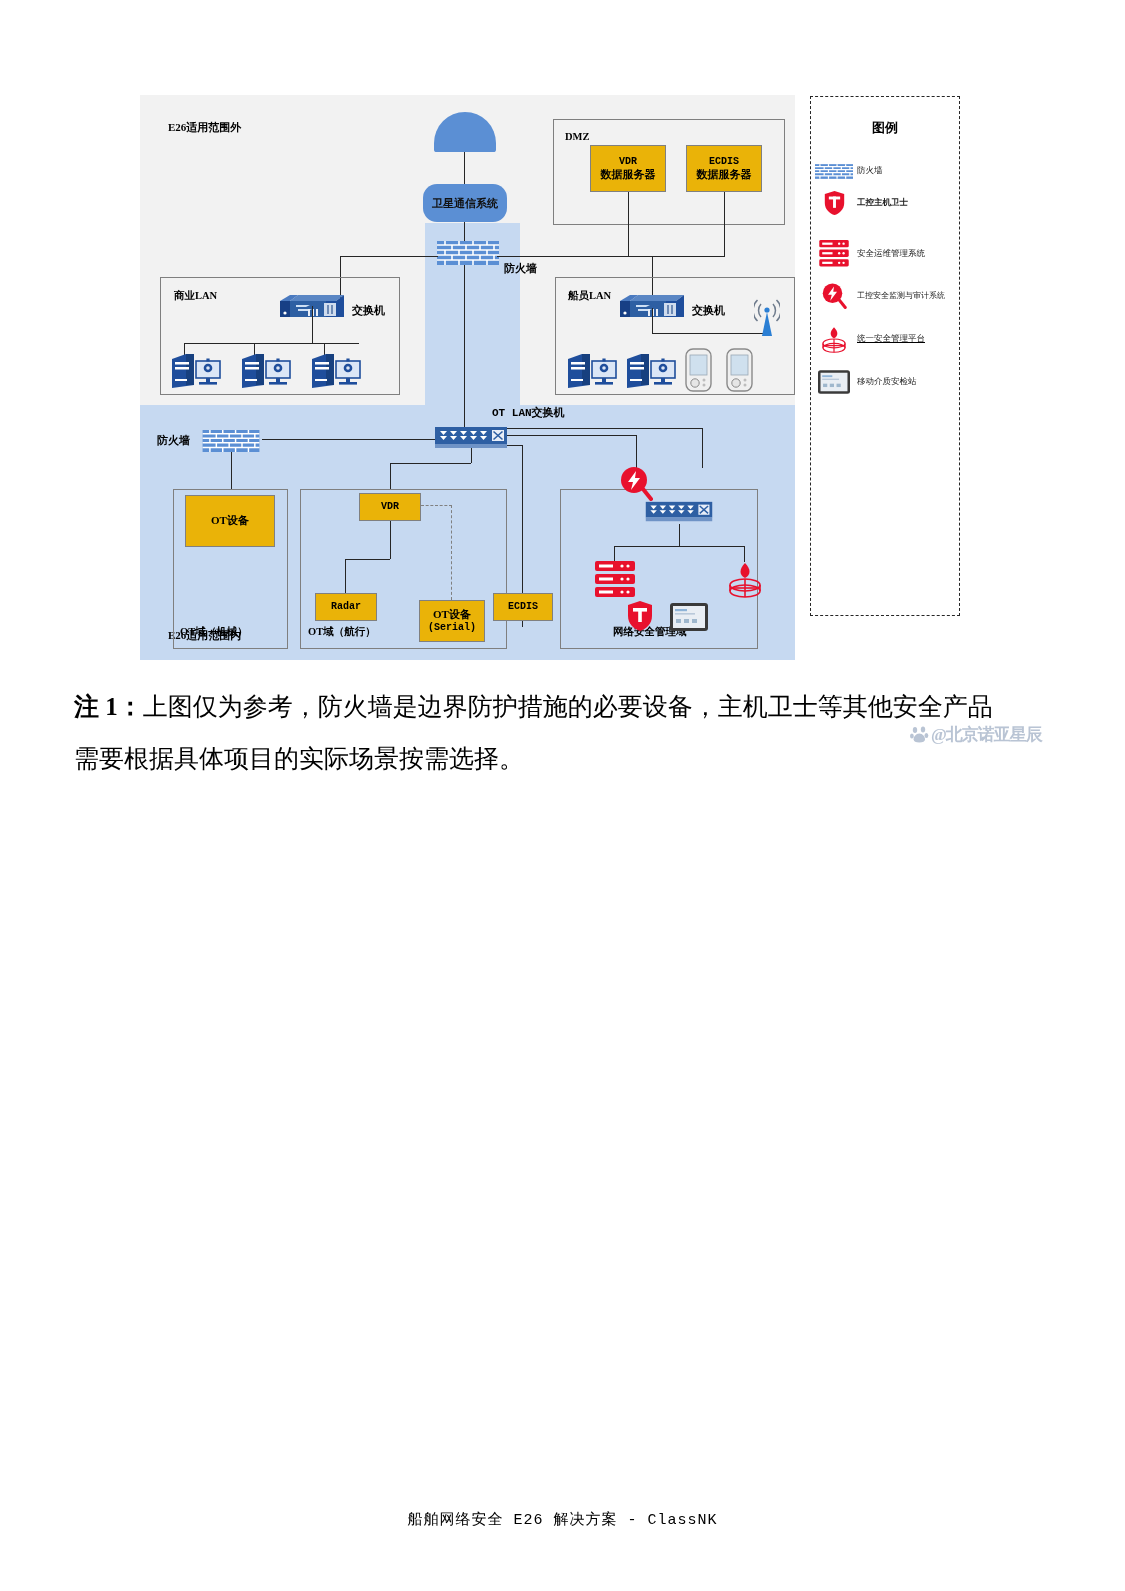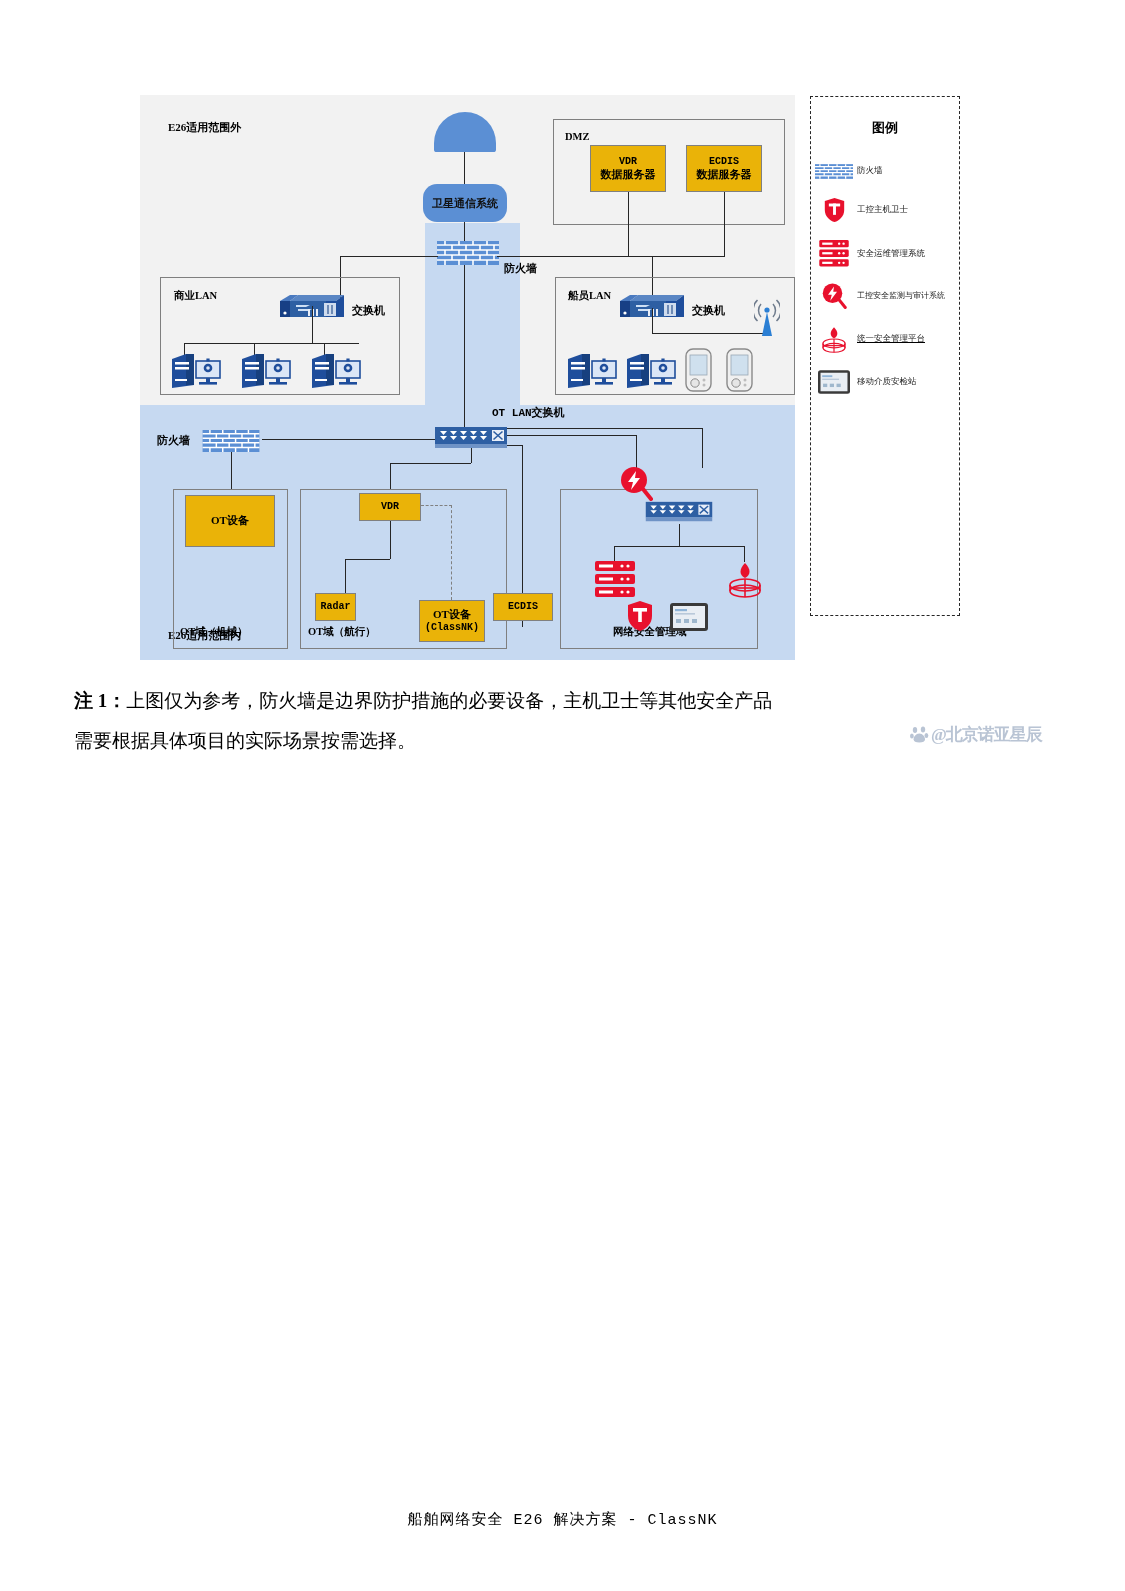--- a/index.html
+++ b/index.html
@@ -144,21 +144,21 @@
     font-size:17px; font-weight:bold;
     color:#b9c4d4;
     letter-spacing:-1px;
     white-space:nowrap;
     display:flex; align-items:center; gap:2px;
   }
 
   
   #bodytext {
     position:absolute; left:74px; top:682px; width:980px;
-    font-size:19px; color:#000;
+    font-size:25px; color:#000;
     line-height:2.0;
     font-family:Liberation Serif, serif;
   }
   #bodytext p { margin:0 0 2px 0; }
   #bodytext .nb { font-weight:bold; }
   #bodytext .gap { height:28px; }
 
   
   #footer {
     position:absolute; left:0; top:1510px; width:1125px;
@@ -481,28 +481,28 @@
 
     <div class="box" style="left:160px; top:394px; width:207px; height:160px;"></div>
     <span class="box-title" style="left:168px; top:530px;">OT域（航行）</span>
 
     <div class="node" style="left:219px; top:398px; width:62px; height:28px;">VDR</div>
 
     <div class="ln v" style="left:250px; top:426px; height:38px;"></div>
     <div class="ln h" style="left:205px; top:464px; width:45px;"></div>
     <div class="ln v" style="left:205px; top:464px; height:34px;"></div>
 
-    <div class="node" style="left:175px; top:498px; width:41px; height:28px;">Radar</div>
+    <div class="node" style="left:175px; top:498px; width:62px; height:28px;">Radar</div>
 
     <div class="ln dash-h" style="left:281px; top:410px; width:31px; height:0;"></div>
     <div class="ln dash-v" style="left:311px; top:410px; height:95px;"></div>
 
     <div class="node cn" style="left:279px; top:505px; width:66px; height:42px; flex-direction:column; font-family:'Liberation Mono',monospace; font-size:10px;">
       <span style="font-family:'Liberation Serif',serif; font-size:11px;">OT设备</span>
-      <span>(ClassNK)</span>
+      <span>(Serial)</span>
     </div>
 
     <div class="node" style="left:353px; top:498px; width:60px; height:28px;">ECDIS</div>
 
     <div class="box" style="left:420px; top:394px; width:198px; height:160px;"></div>
     <span class="box-title" style="left:450px; top:530px;margin-left:23px;">网络安全管理域</span>
 
     <svg style="position:absolute; left:479px; top:370px;" width="34" height="36" viewBox="0 0 34 36">
       <circle cx="15" cy="15" r="13" fill="#e8112d"></circle>
       <path d="M24 24 L32 34" stroke="#e8112d" stroke-width="4" stroke-linecap="round"></path>
@@ -630,21 +630,21 @@
             <line x1="8" y1="19" x2="8" y2="24"></line>
               <line x1="22" y1="19" x2="22" y2="24"></line>
             <line x1="36" y1="19" x2="36" y2="24"></line>
               <line x1="50" y1="19" x2="50" y2="24"></line>
           </g>
         </svg>
       </div>
       <span class="lg-txt">防火墙</span>
     </div>
 
-    <div class="lg-row" style="top:93px;">
+    <div class="lg-row" style="top:86px;font-weight:bold;">
       <div class="lg-ico">
         <svg width="21" height="26" viewBox="0 0 26 32">
           <path d="M13 1 L25 5 V16 C25 24 19 29 13 31 C7 29 1 24 1 16 V5 Z" fill="#e8112d"></path>
           <g fill="#ffffff">
             <rect x="6" y="8" width="14" height="3.6"></rect>
             <rect x="11.2" y="8" width="3.6" height="14"></rect>
           </g>
         </svg>
       </div>
       <span class="lg-txt">工控主机卫士</span>

